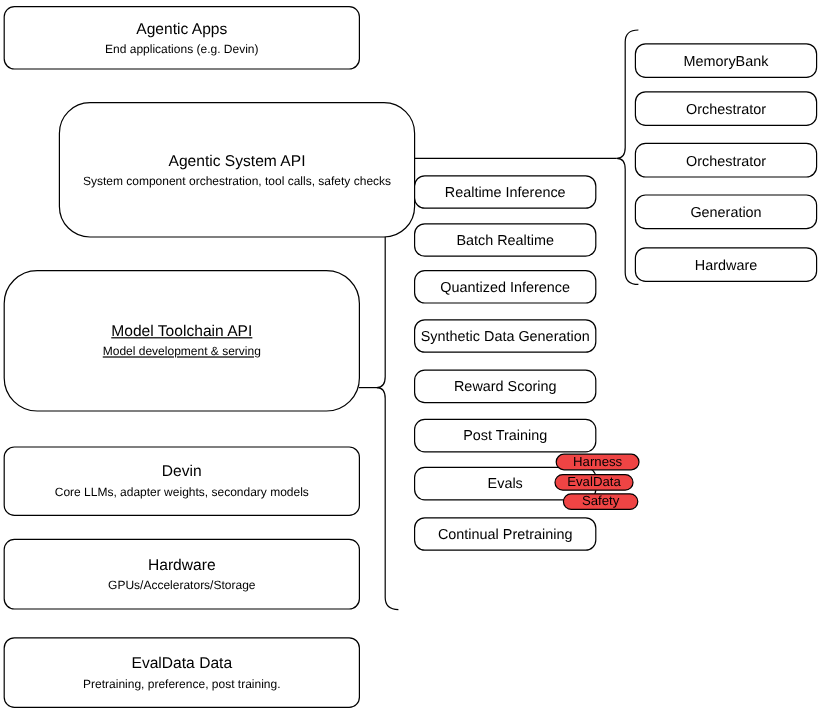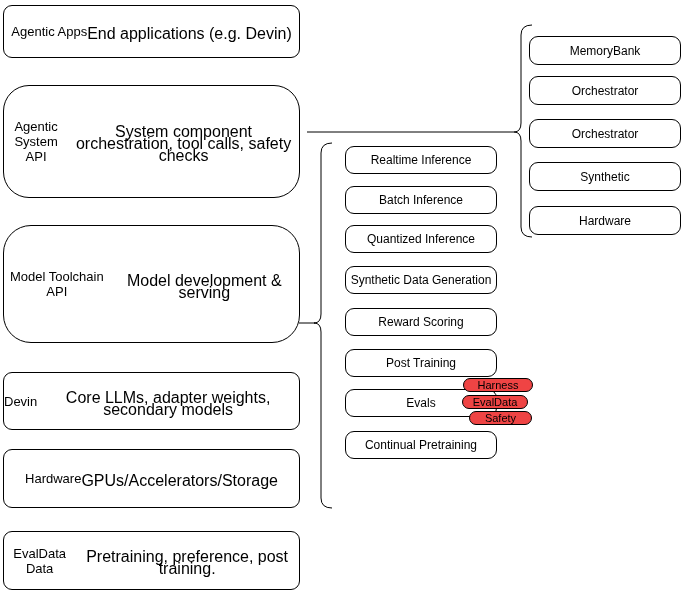--- a/index.html
+++ b/index.html
@@ -4,46 +4,46 @@
 <style>
   html,body{margin:0;padding:0;background:#ffffff;}
   .canvas{
     position:relative;width:682px;height:591px;background:#ffffff;
     font-family:"Liberation Sans",sans-serif;color:#000;overflow:hidden;
   }
   .connectors{position:absolute;left:0;top:0;width:682px;height:591px;pointer-events:none;}
   .node{
     position:absolute;left:3px;width:297px;box-sizing:border-box;
     background:#fff;border:1px solid #000;
-    display:flex;flex-direction:row;align-items:center;justify-content:center;
+    display:flex;flex-direction:column;align-items:center;justify-content:center;
     text-align:center;z-index:1;
   }
   .node .t{font-size:13px;line-height:15px;}
-  .node .s{font-size:16px;line-height:12px;margin-top:5px;}
+  .node .s{font-size:10px;line-height:12px;margin-top:5px;text-align:right;}
   .mnode{
     position:absolute;left:329px;width:152px;height:28px;box-sizing:border-box;
     background:#fff;border:1px solid #000;border-radius:9px;
     display:flex;align-items:center;justify-content:center;
     font-size:12px;text-align:center;z-index:1;margin-left:16px;
   }
   .rnode{
     position:absolute;left:529px;width:152px;height:29px;box-sizing:border-box;
     background:#fff;border:1px solid #000;border-radius:9px;
     display:flex;align-items:center;justify-content:center;
     font-size:12px;text-align:center;z-index:1;
   }
   .pill{
     position:absolute;height:14px;box-sizing:border-box;
     background:#ef4444;border:1px solid #000;border-radius:8px;
     display:flex;align-items:center;justify-content:center;
     font-size:11px;line-height:12px;z-index:2;
   }
   .r9{border-radius:9px;}
-  .r26{border-radius:26px;}
-  .r28{border-radius:28px;}
+  .r26{border-radius:26px;margin-left:46px;}
+  .r28{border-radius:28px;text-decoration:underline;}
 </style>
 </head>
 <body>
 
 <div class="canvas">
 
   <svg class="connectors" viewBox="0 0 682 591" xmlns="http://www.w3.org/2000/svg">
     <path d="M307,132 H514" stroke="#000" stroke-width="1" fill="none"></path>
     <path d="M299,323 H315" stroke="#000" stroke-width="1" fill="none"></path>
     <path d="M332,143 Q321,143 321,153 L321,314 Q321,323 314,323 Q321,323 321,332 L321,498 Q321,508 332,508" stroke="#000" stroke-width="1" fill="none"></path>
@@ -69,31 +69,31 @@
   <div class="node r9" style="top:449px;height:59px">
     <div class="t">Hardware</div>
     <div class="s">GPUs/Accelerators/Storage</div>
   </div>
   <div class="node r9" style="top:531px;height:59px">
     <div class="t">EvalData Data</div>
     <div class="s">Pretraining, preference, post training.</div>
   </div>
 
   <div class="mnode" style="top:146px">Realtime Inference</div>
-  <div class="mnode" style="top:186px">Batch Inference</div>
+  <div class="mnode" style="top:186px">Batch Realtime</div>
   <div class="mnode" style="top:225px">Quantized Inference</div>
   <div class="mnode" style="top:266px">Synthetic Data Generation</div>
   <div class="mnode" style="top:308px">Reward Scoring</div>
   <div class="mnode" style="top:349px">Post Training</div>
   <div class="mnode" style="top:389px">Evals</div>
   <div class="mnode" style="top:431px">Continual Pretraining</div>
 
   <div class="pill" style="left:463px;top:378px;width:70px">Harness</div>
   <div class="pill" style="left:462px;top:395px;width:66px">EvalData</div>
   <div class="pill" style="left:469px;top:411px;width:63px">Safety</div>
 
   <div class="rnode" style="top:36px">MemoryBank</div>
   <div class="rnode" style="top:76px">Orchestrator</div>
   <div class="rnode" style="top:119px">Orchestrator</div>
-  <div class="rnode" style="top:162px">Synthetic</div>
+  <div class="rnode" style="top:162px">Generation</div>
   <div class="rnode" style="top:206px">Hardware</div>
 
 </div>
 
 </body></html>

